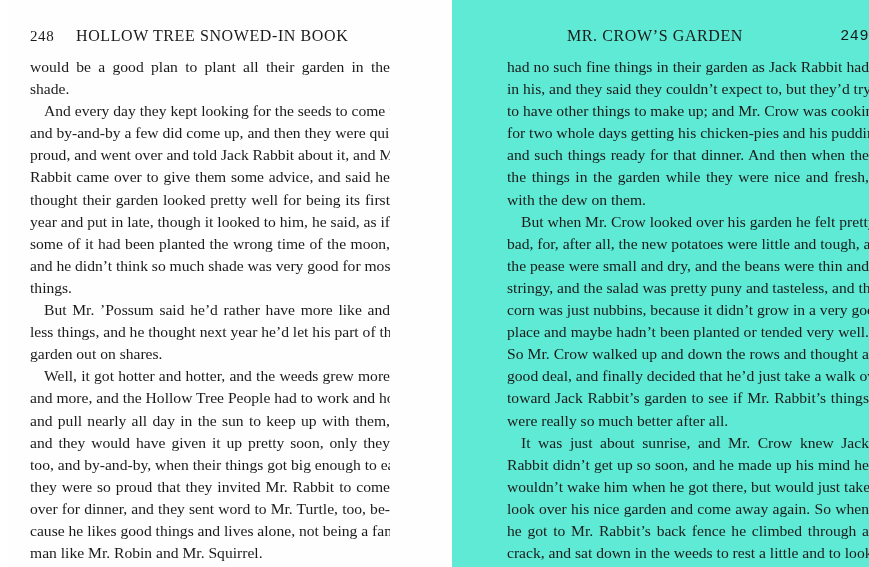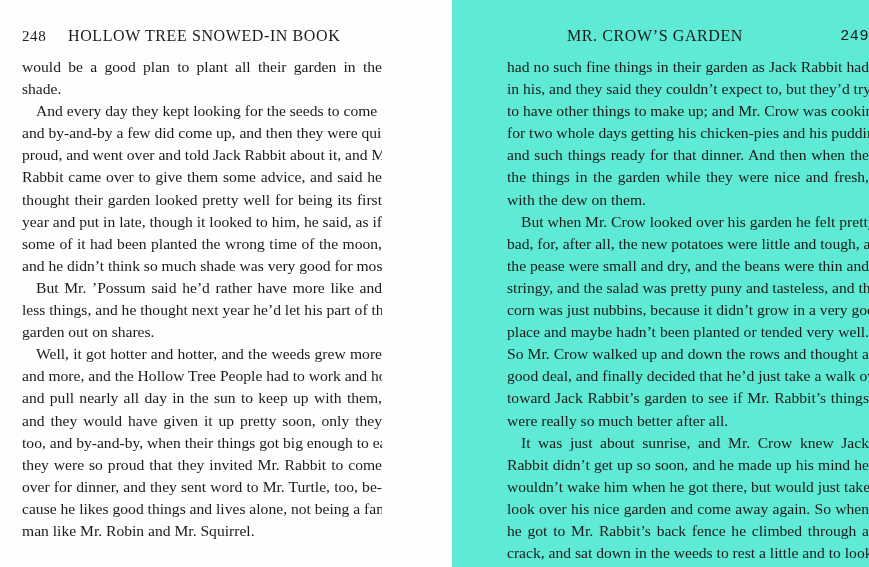--- a/index.html
+++ b/index.html
@@ -1,19 +1,19 @@
 <!DOCTYPE html>
 <html><head>
   <meta charset="utf-8">
   <style>
     html, body { margin: 0; padding: 0; background: #ffffff; }
     body { width: 869px; height: 567px; overflow: hidden; position: relative;
            font-family: "Liberation Serif", "DejaVu Serif", serif; color: #1a1a1a; }
     .page { position: absolute; top: 0; height: 567px; background: #fefefe; }
-    .page.left { left: 0; width: 432px; padding-left: 47px; }
+    .page.left { left: 8px; width: 432px; padding-left: 47px; }
     .page.right { left: 452px; width: 437px; background: #5eead4; }
     .header { position: absolute; top: 27px; font-size: 16px; letter-spacing: 0.6px; white-space: nowrap; }
     .left .header { left: 22px; width: 360px; }
     .right .header { left: 487px; width: 362px; }
     .pnum { font-size: 15px; }
     .left .pnum { position: absolute; left: 0; top: 1px; }
     .left .htitle { position: absolute; left: 46px; top: 0; }
     .right .htitle { position: absolute; left: 60px; top: 0; }
     .right .pnum { position: absolute; right: 0; top: 1px; font-family: Liberation Mono, monospace; }
     .body { position: absolute; top: 56px; font-size: 15.6px; line-height: 22.1px; }
@@ -35,20 +35,21 @@
       <span class="line">would be a good plan to plant all their garden in the</span>
       <span class="line last">shade.</span>
       <span class="line indent">And every day they kept looking for the seeds to come up,</span>
       <span class="line">and by-and-by a few did come up, and then they were quite</span>
       <span class="line">proud, and went over and told Jack Rabbit about it, and Mr.</span>
       <span class="line">Rabbit came over to give them some advice, and said he</span>
       <span class="line">thought their garden looked pretty well for being its first</span>
       <span class="line">year and put in late, though it looked to him, he said, as if</span>
       <span class="line">some of it had been planted the wrong time of the moon,</span>
       <span class="line">and he didn’t think so much shade was very good for most</span>
+      <span class="line last">things.</span>
       <span class="line indent">But Mr. ’Possum said he’d rather have more like and</span>
       <span class="line">less things, and he thought next year he’d let his part of the</span>
       <span class="line last">garden out on shares.</span>
       <span class="line indent">Well, it got hotter and hotter, and the weeds grew more</span>
       <span class="line">and more, and the Hollow Tree People had to work and hoe</span>
       <span class="line">and pull nearly all day in the sun to keep up with them,</span>
       <span class="line">and they would have given it up pretty soon, only they</span>
       <span class="line">too, and by-and-by, when their things got big enough to eat,</span>
       <span class="line">they were so proud that they invited Mr. Rabbit to come</span>
       <span class="line">over for dinner, and they sent word to Mr. Turtle, too, be-</span>

